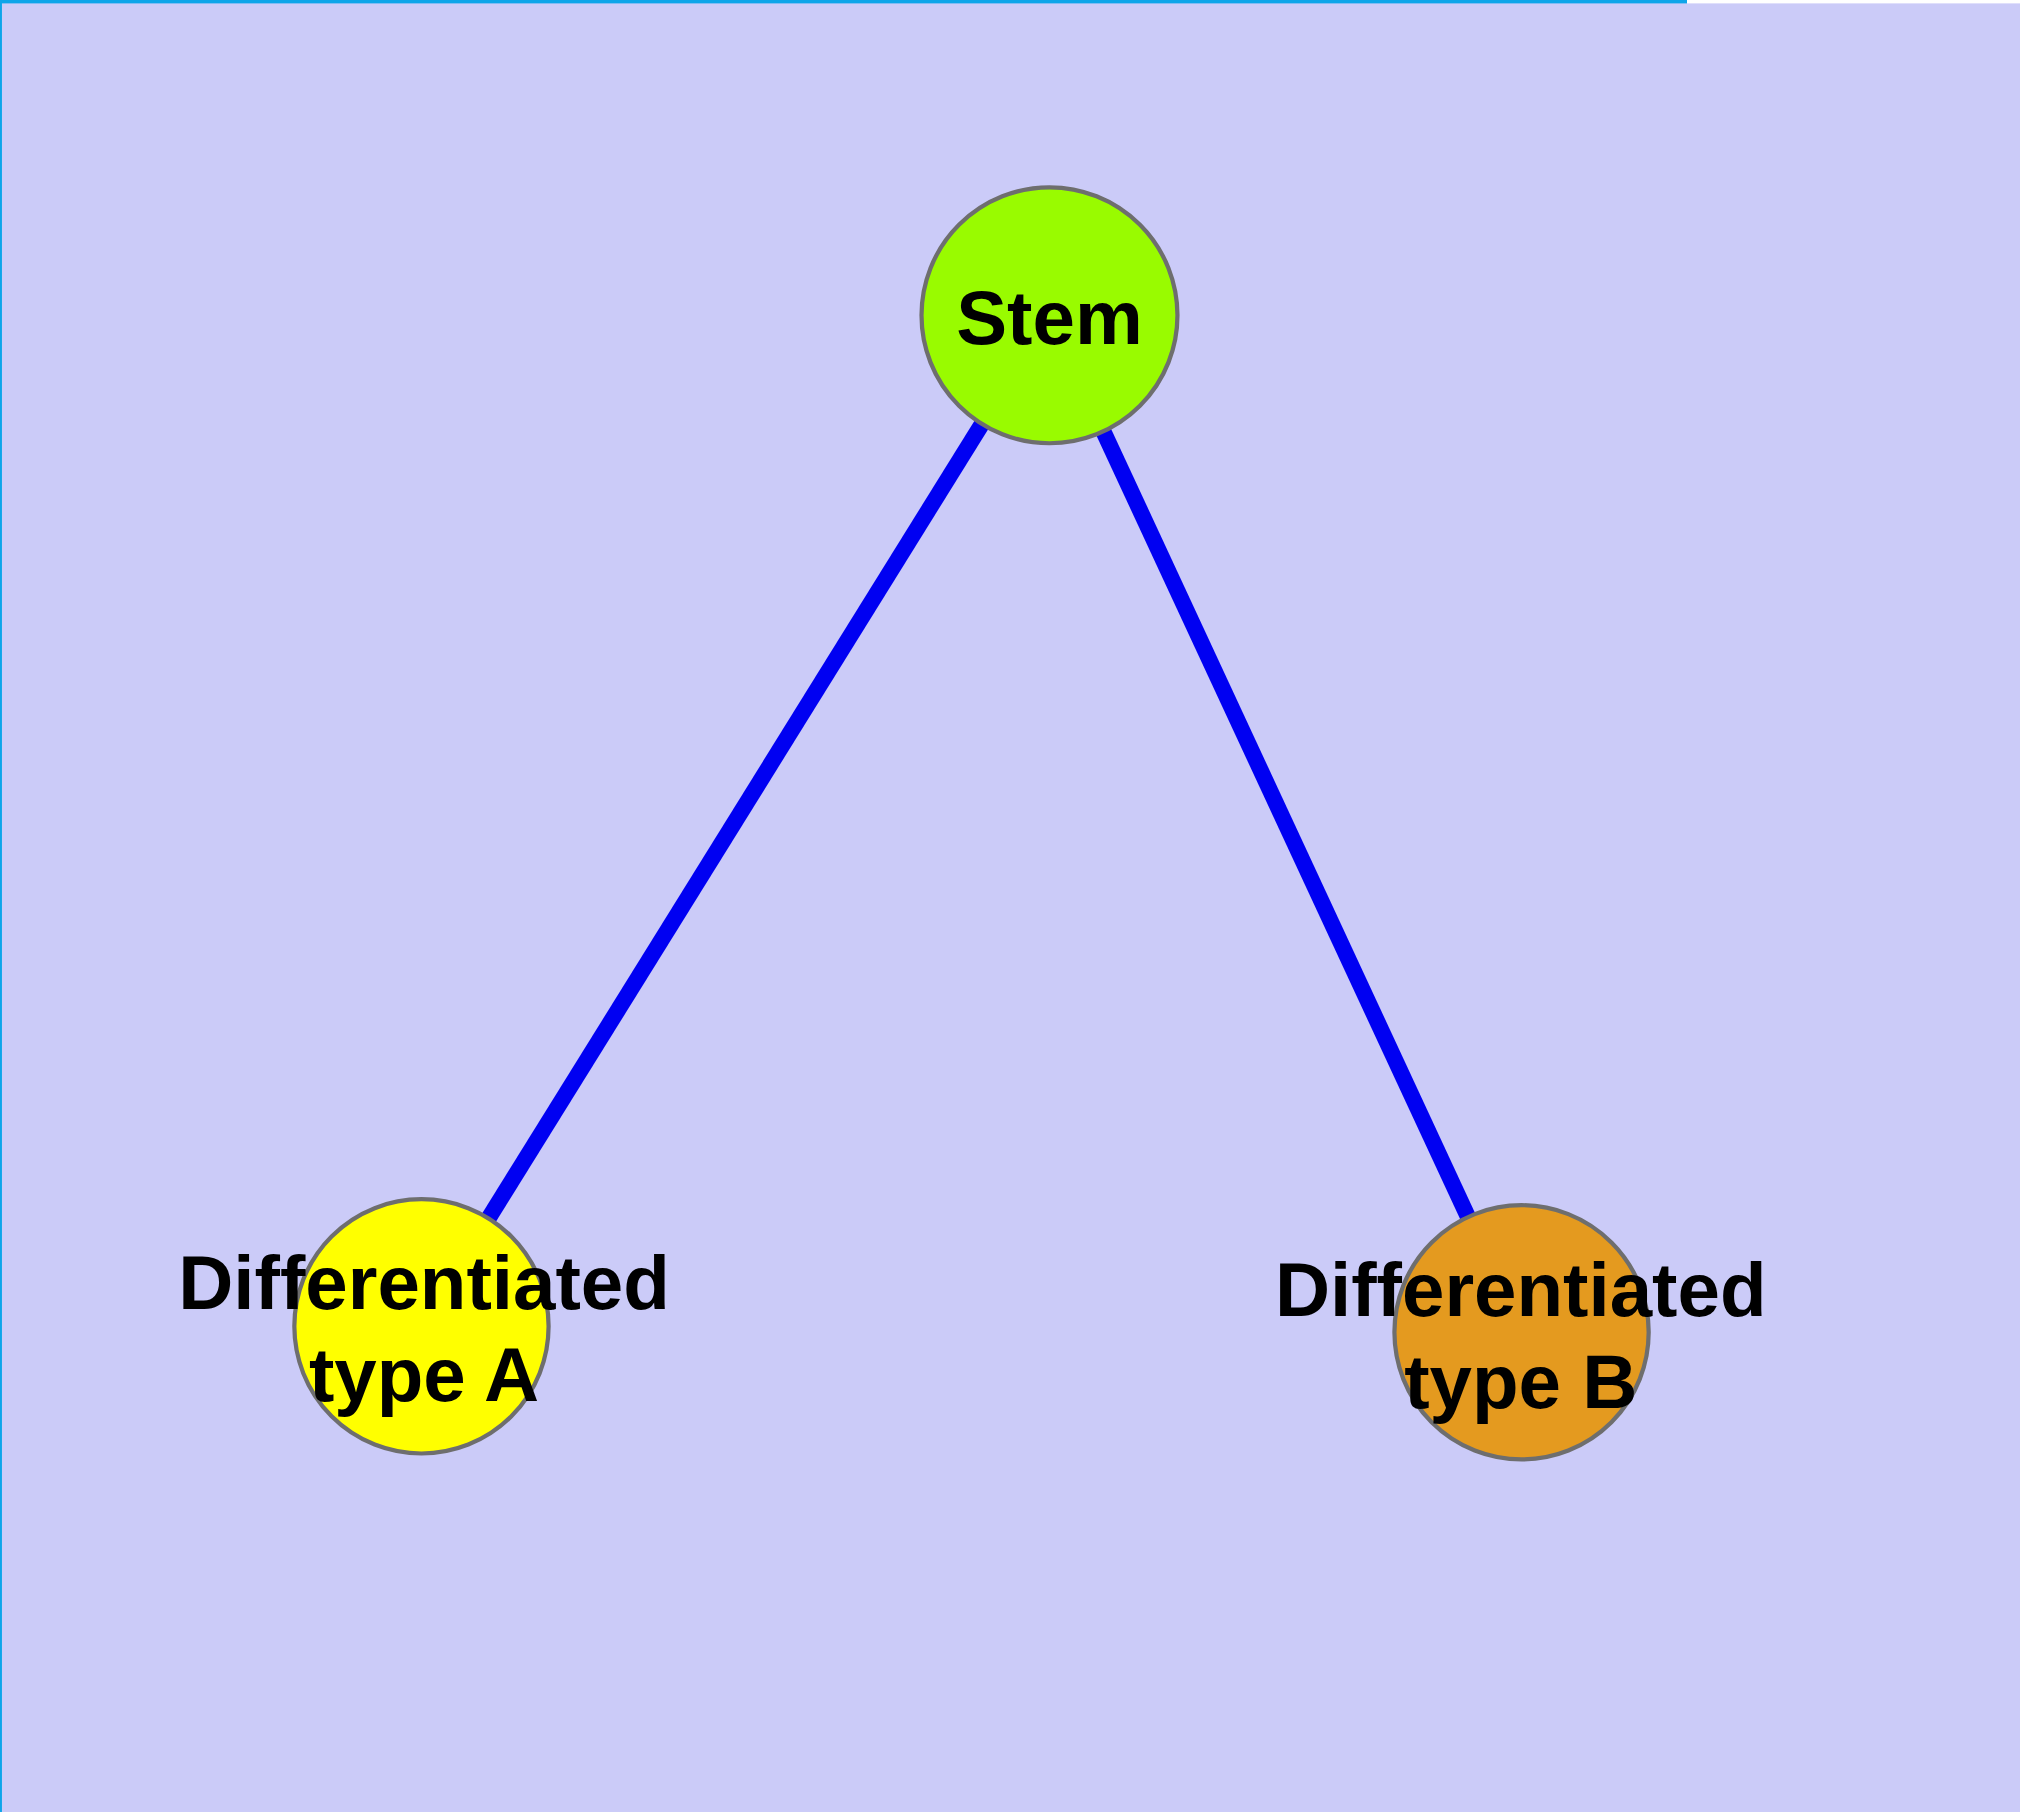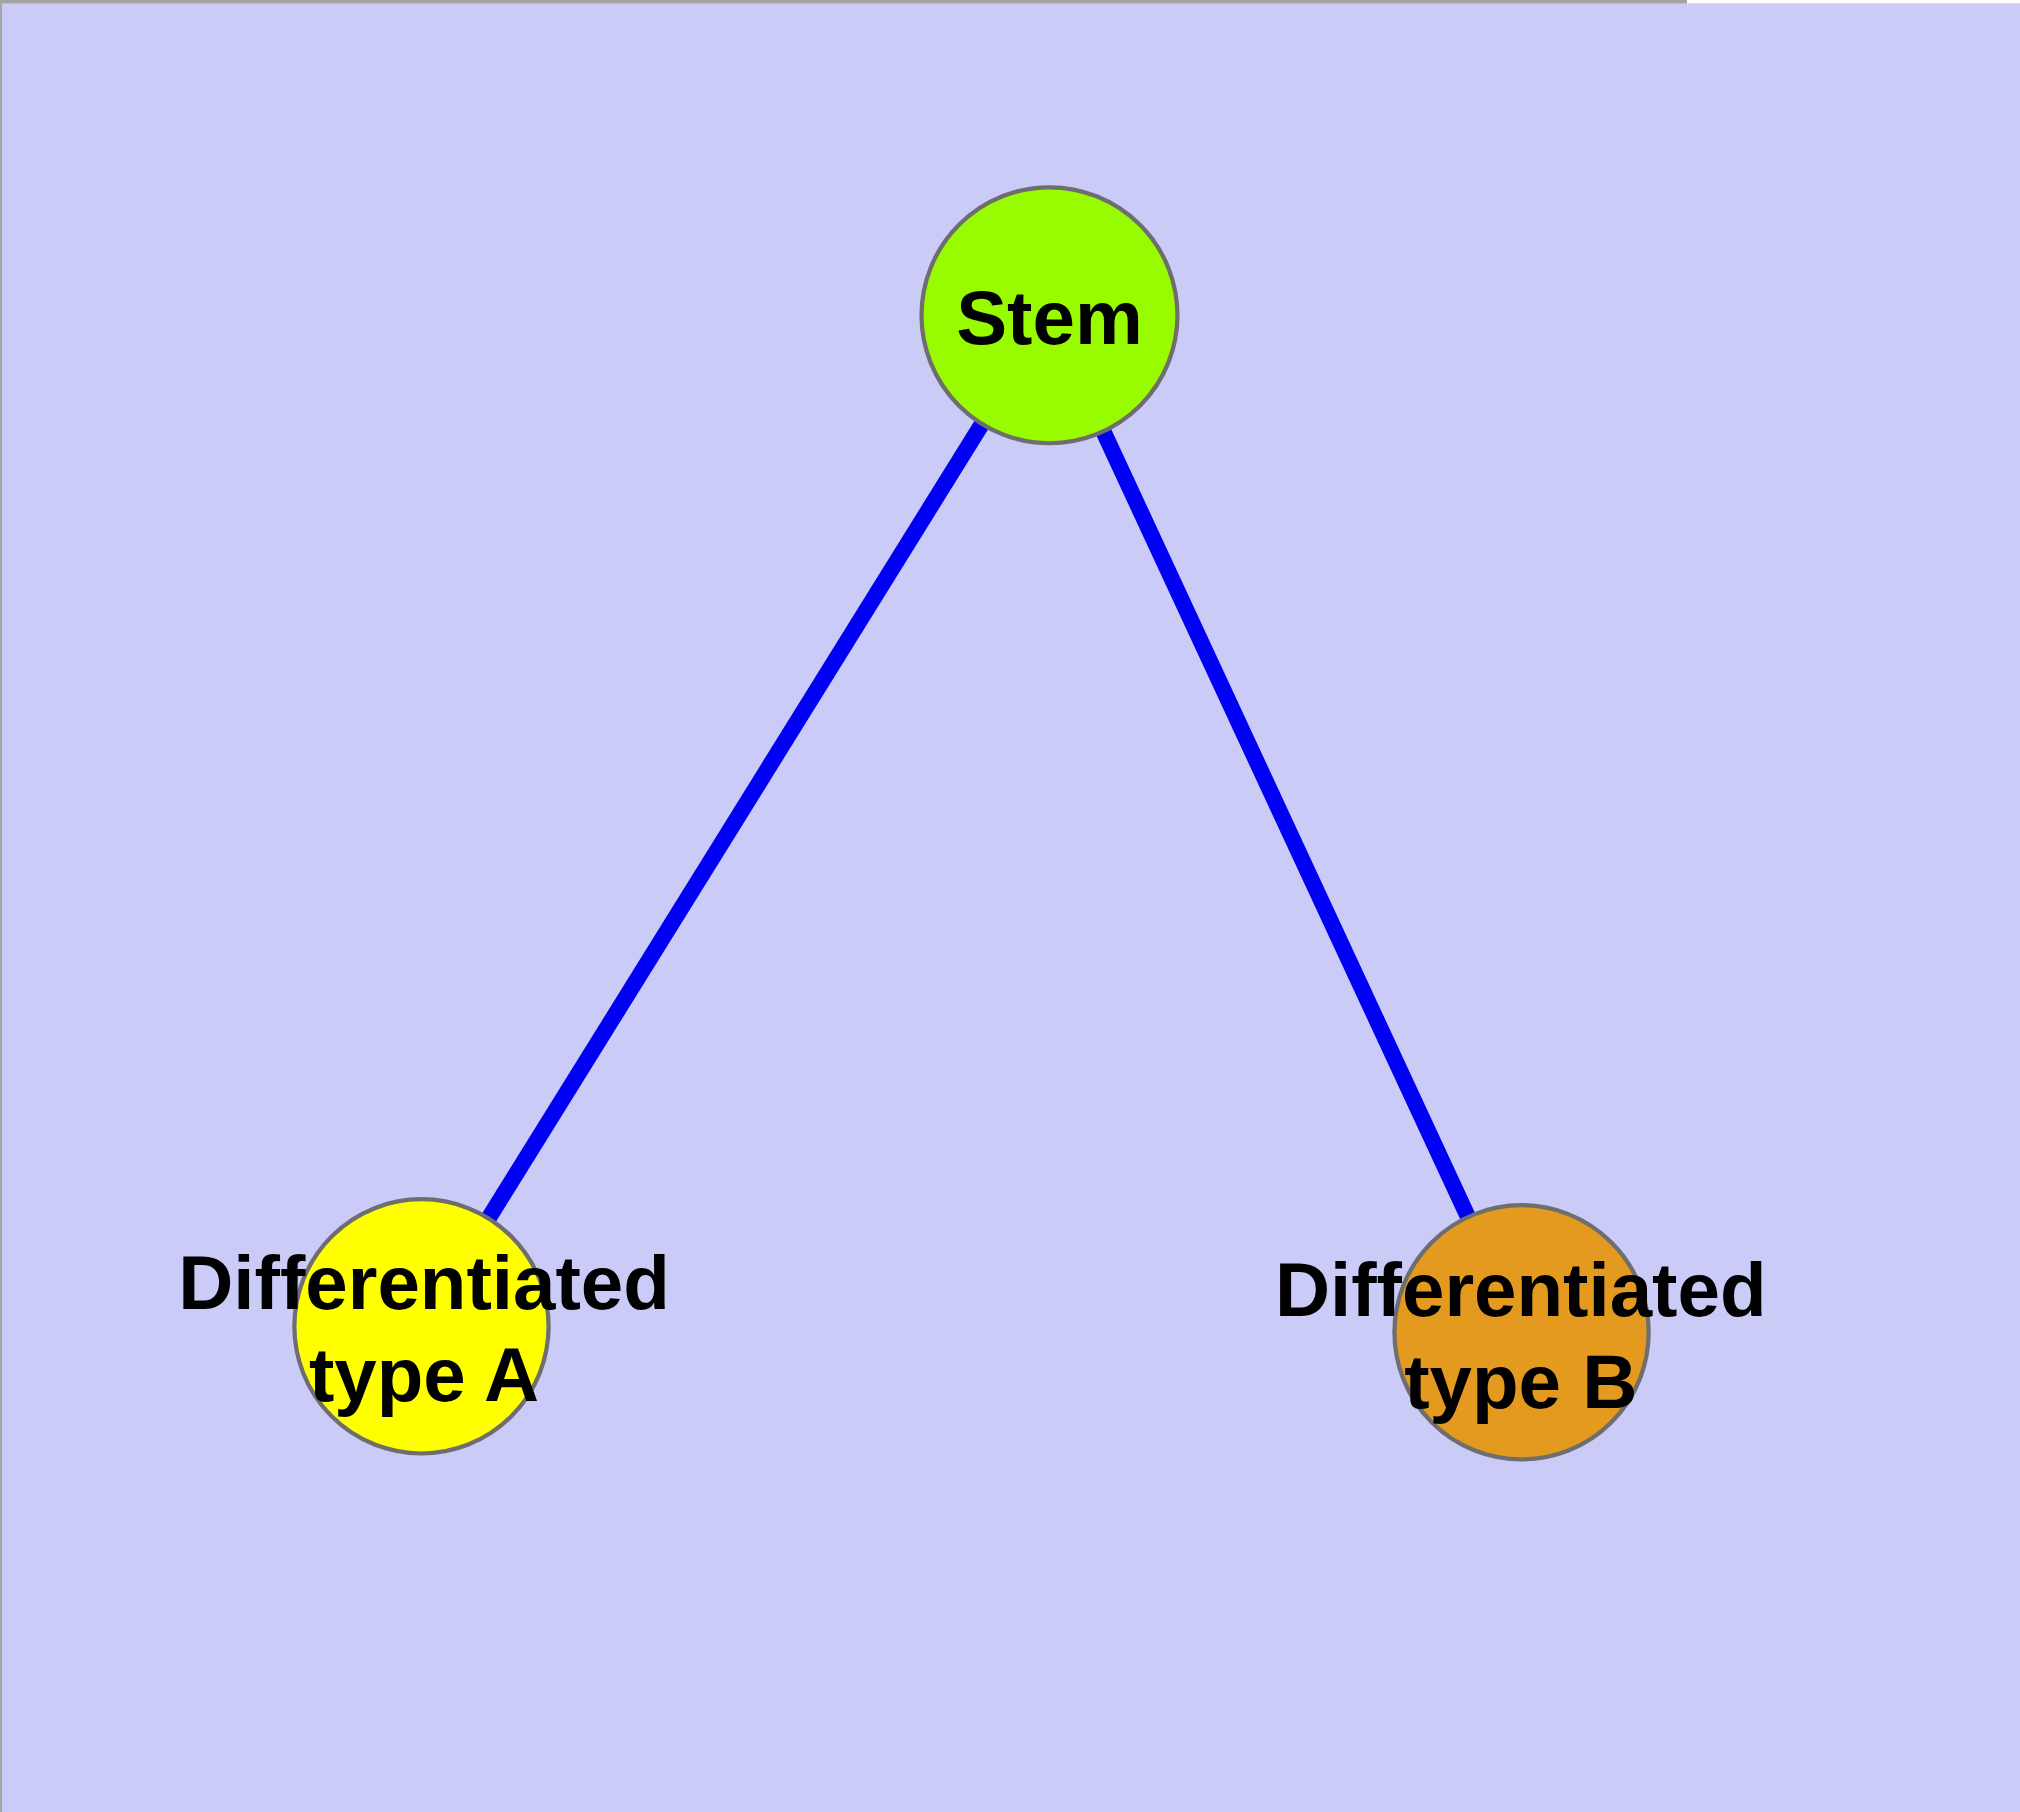--- a/index.html
+++ b/index.html
@@ -5,21 +5,21 @@
   html, body {
     margin: 0;
     padding: 0;
     background: #ffffff;
     font-family: "Liberation Sans", sans-serif;
   }
   .stage {
     width: 1687px;
     height: 1812px;
     position: relative;
-    background: #a3a3a3;
+    background: #0ea5e9;
   }
   svg.graph {
     display: block;
     width: 2021px;
     height: 1812px;
   }
   .node-label {
     font-family: "Liberation Sans", "DejaVu Sans", sans-serif;
     font-weight: bold;
     font-size: 90px;

